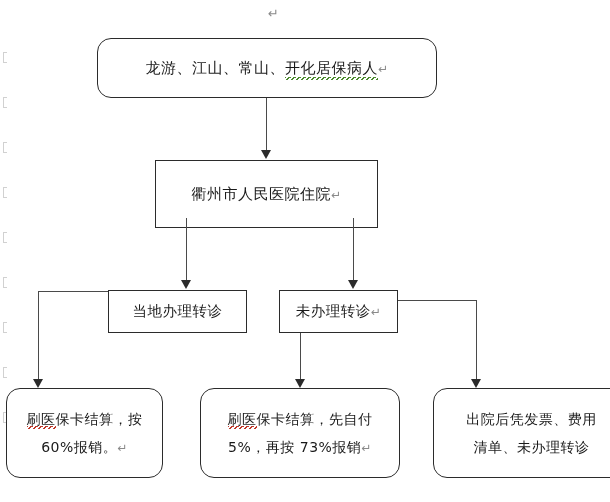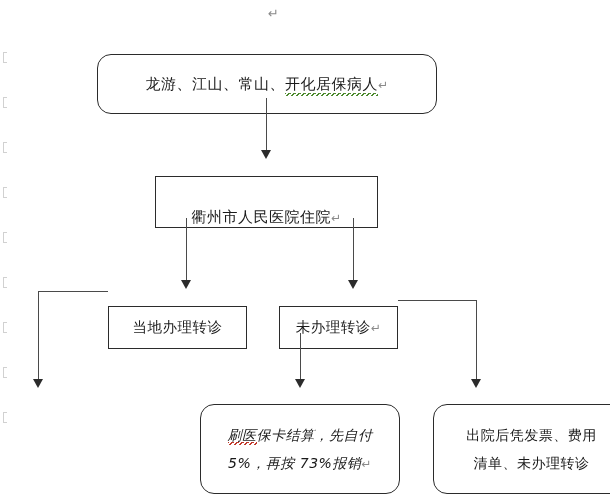--- a/index.html
+++ b/index.html
@@ -42,21 +42,20 @@
     position: absolute;
     box-sizing: border-box;
     border: 1px solid #2b2b2b;
     background: #ffffff;
     display: flex;
     align-items: center;
     justify-content: center;
     text-align: center;
     color: #1a1a1a;
     font-family: "DejaVu Sans", "Liberation Sans", sans-serif;
-    margin-top: 16px;
   }
   .node.rounded { border-radius: 14px; }
   .node.sharp   { border-radius: 0; }
 
   .node-text {
     display: block;
     white-space: pre-line;
     letter-spacing: .5px;
   }
 
@@ -123,21 +122,21 @@
 
   <div class="pilcrow" style="left:268px; top:7px;">↵</div>
 
   <div class="node rounded" style="left:97px; top:38px; width:340px; height:60px;">
     <span class="node-text t16"><span>龙游、江山、常山、</span><span class="sq-green">开化居保病人</span><span class="ret">↵</span></span>
   </div>
 
   <div class="ln-v" style="left:266px; top:98px; height:52px;"></div>
   <div class="arrowhead" style="left:261px; top:150px;"></div>
 
-  <div class="node sharp" style="left:155px; top:160px; width:223px; height:52px;align-items:flex-end;">
+  <div class="node sharp" style="left:155px; top:160px; width:223px; height:68px;">
     <span class="node-text t16"><span>衢州市人民医院住院</span><span class="ret">↵</span></span>
   </div>
 
   <div class="ln-v" style="left:186px; top:218px; height:62px;"></div>
   <div class="arrowhead" style="left:181px; top:280px;"></div>
 
   <div class="ln-v" style="left:353px; top:218px; height:62px;"></div>
   <div class="arrowhead" style="left:348px; top:280px;"></div>
 
   <div class="node sharp" style="left:108px; top:290px; width:139px; height:43px;">
@@ -152,22 +151,25 @@
   <div class="ln-v" style="left:38px;  top:291px; height:88px;"></div>
   <div class="arrowhead" style="left:33px; top:379px;"></div>
 
   <div class="ln-v" style="left:300px; top:333px; height:46px;"></div>
   <div class="arrowhead" style="left:295px; top:379px;"></div>
 
   <div class="ln-h" style="left:398px; top:300px; width:78px;"></div>
   <div class="ln-v" style="left:476px; top:300px; height:79px;"></div>
   <div class="arrowhead" style="left:471px; top:379px;"></div>
 
+  <div class="node rounded" style="left:6px; top:388px; width:157px; height:90px;">
+    <span class="node-text t14"><span class="sq-red">刷医</span><span>保卡结算，按</span><br><span>60%报销。</span><span class="ret">↵</span></span>
+  </div>
 
-  <div class="node rounded" style="left:200px; top:388px; width:200px; height:90px;font-style:italic;">
+  <div class="node rounded" style="left:200px; top:388px; width:200px; height:90px;">
     <span class="node-text t14"><span class="sq-red">刷医</span><span>保卡结算，先自付</span><br><span>5%，再按 73%报销</span><span class="ret">↵</span></span>
   </div>
 
   <div class="node rounded" style="left:433px; top:388px; width:197px; height:90px;">
     <span class="node-text t14"><span>出院后凭发票、费用</span><br><span>清单、未办理转诊</span></span>
   </div>
 
 </div>
 
 </body></html>

